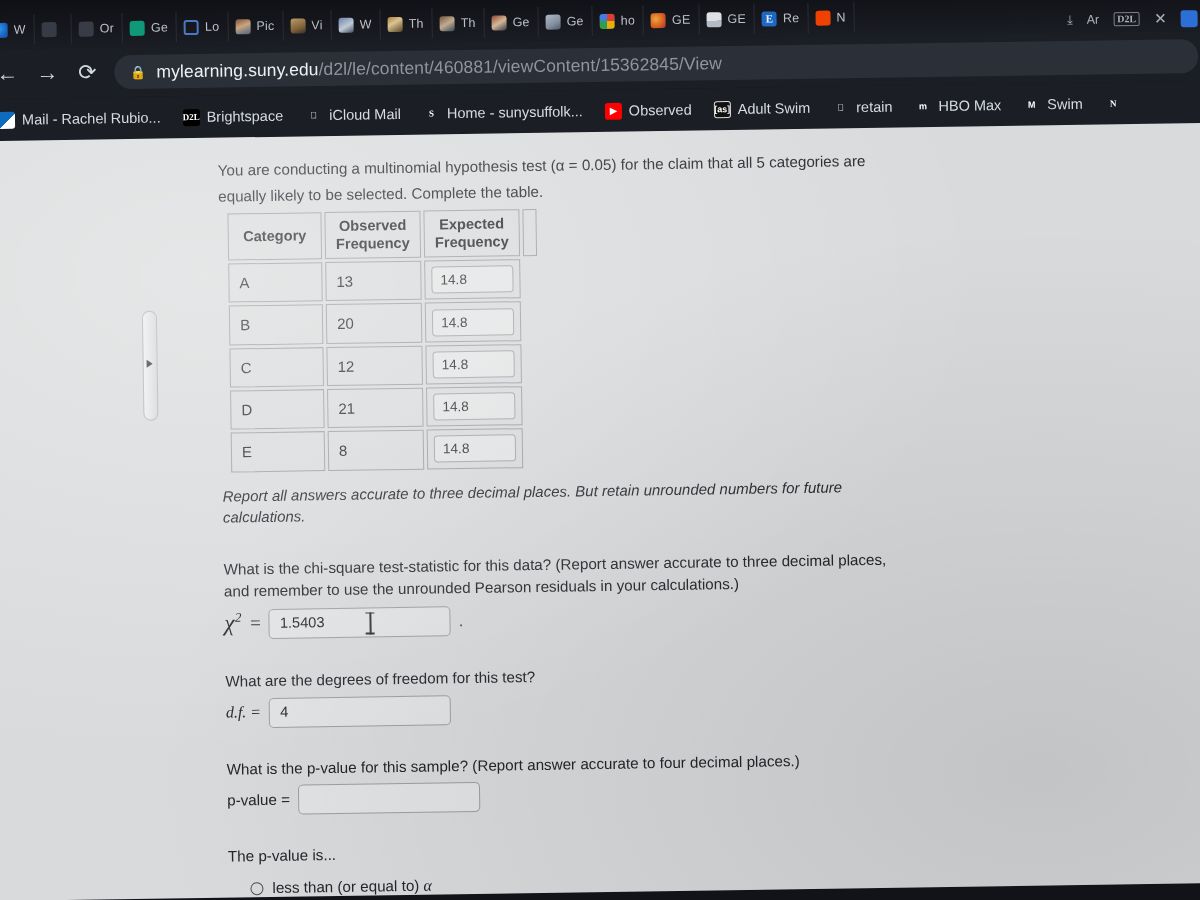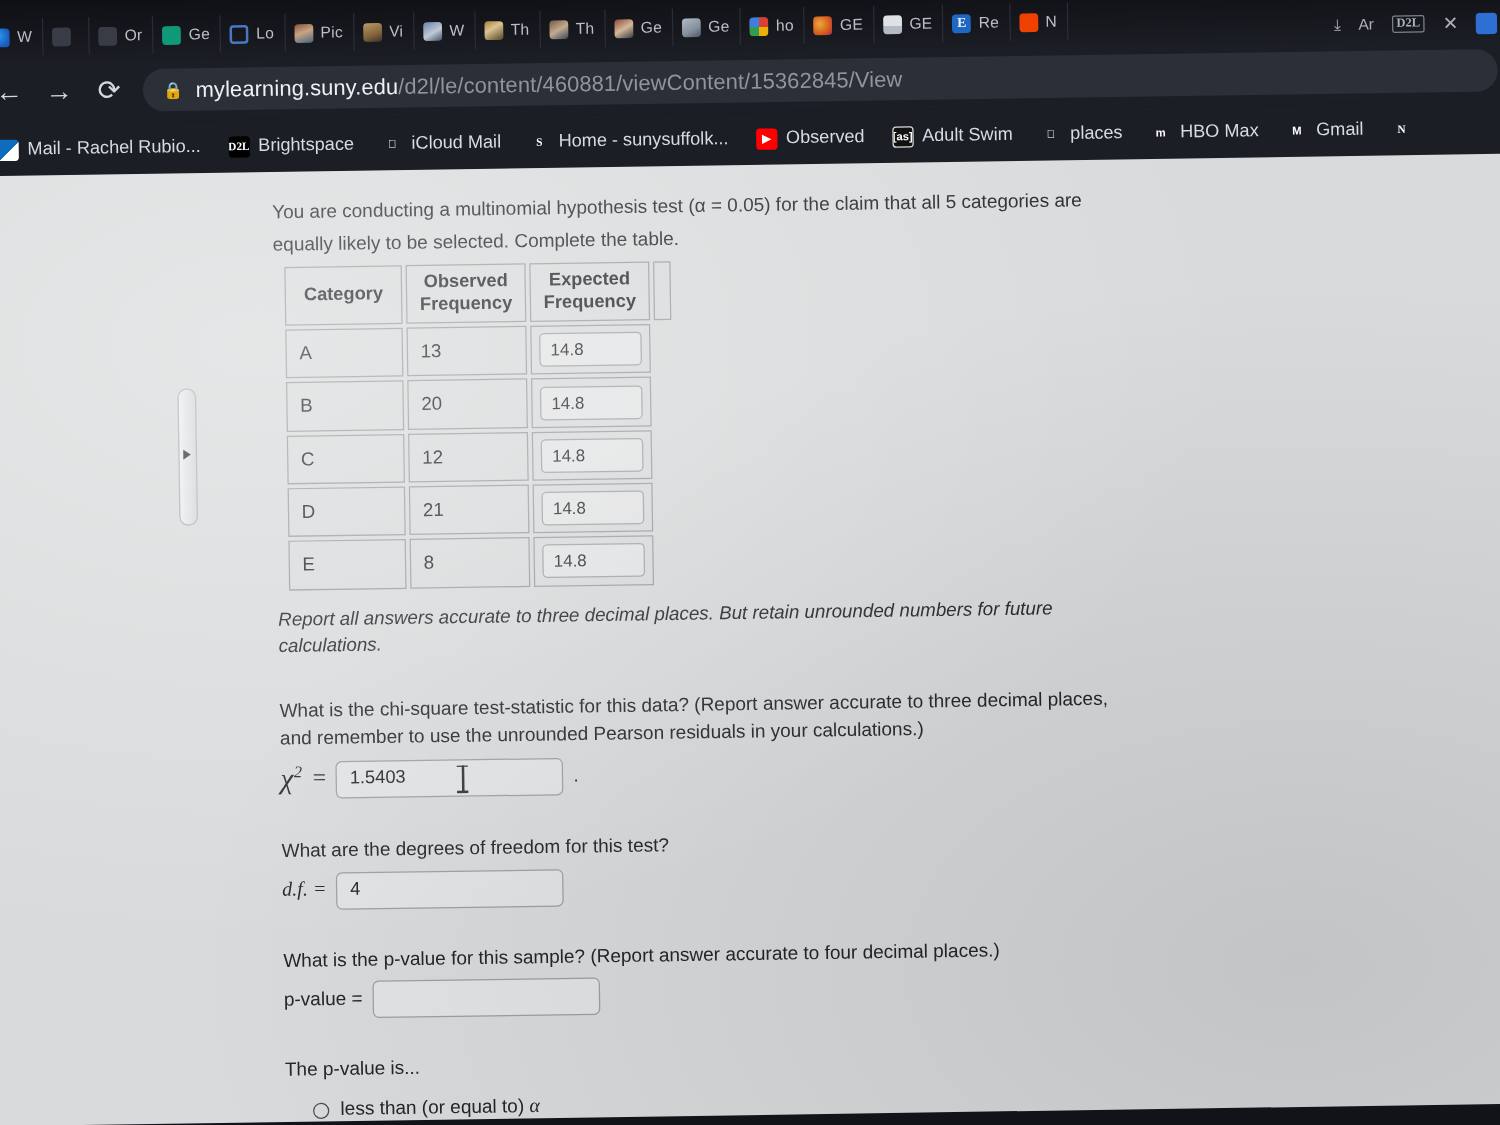--- a/index.html
+++ b/index.html
@@ -483,29 +483,29 @@
       <div class="bm">
             <span class="bicon bi-yt">▶</span>
             <span>Observed</span>
           </div>
       <div class="bm">
             <span class="bicon bi-as">[as]</span>
             <span>Adult Swim</span>
           </div>
       <div class="bm">
             <span class="bicon bi-icloud"></span>
-            <span>places</span>
+            <span>retain</span>
           </div>
       <div class="bm">
             <span class="bicon bi-hbo">m</span>
             <span>HBO Max</span>
           </div>
       <div class="bm">
             <span class="bicon bi-gmail">M</span>
-            <span>Gmail</span>
+            <span>Swim</span>
           </div>
       <div class="bm">
             <span class="bicon bi-netflix">N</span>
             <span></span>
           </div>
     </div>
   </div>
 
   <div class="page">
 

